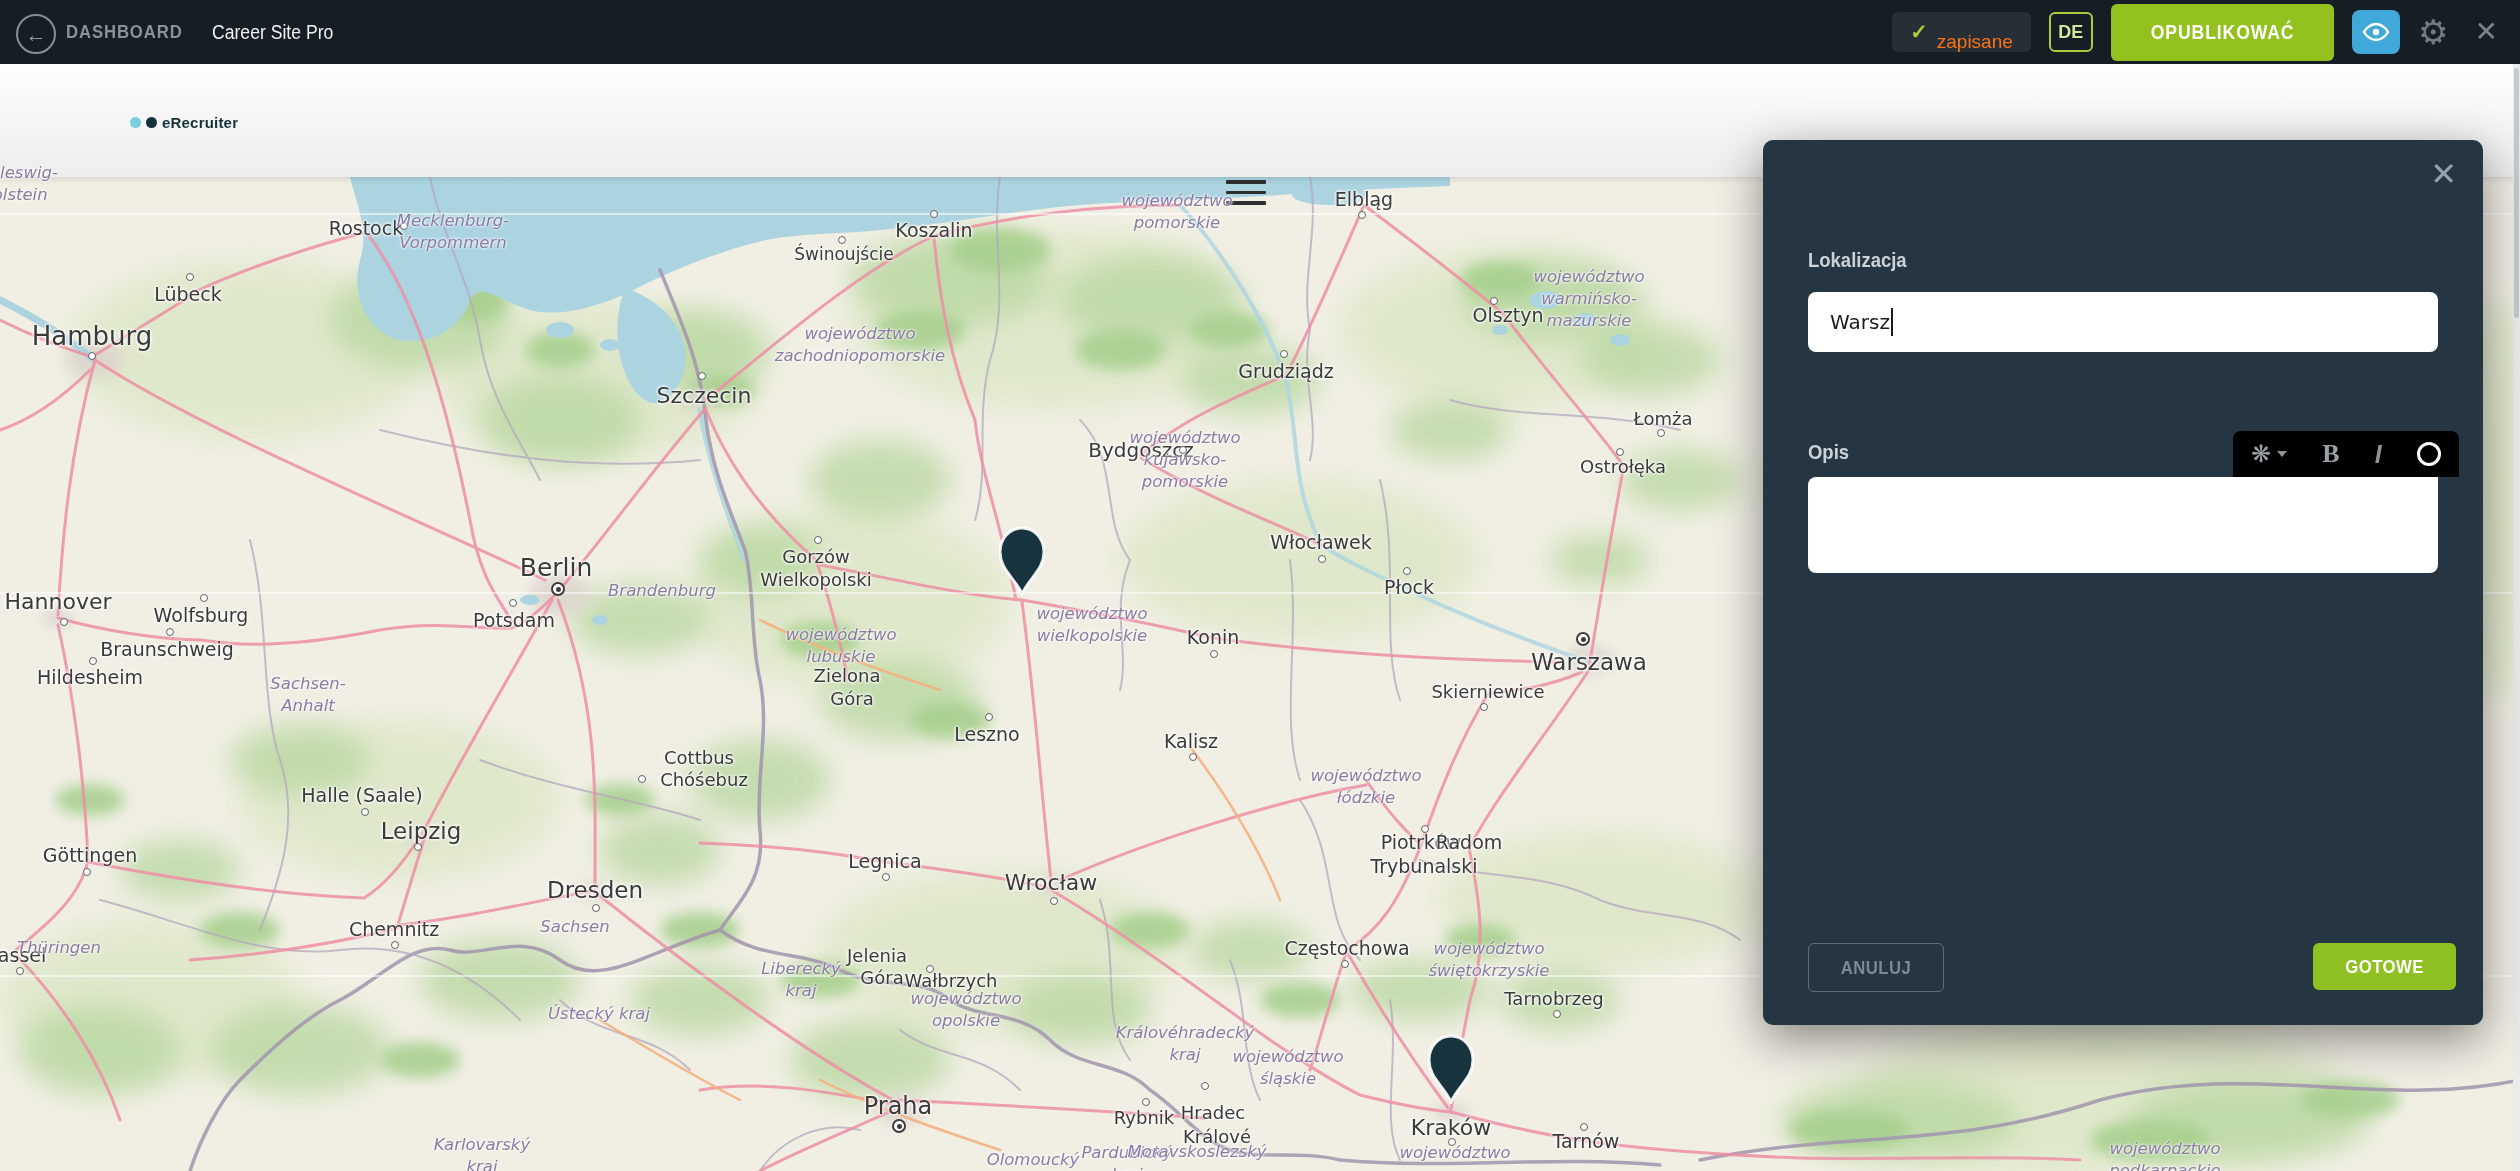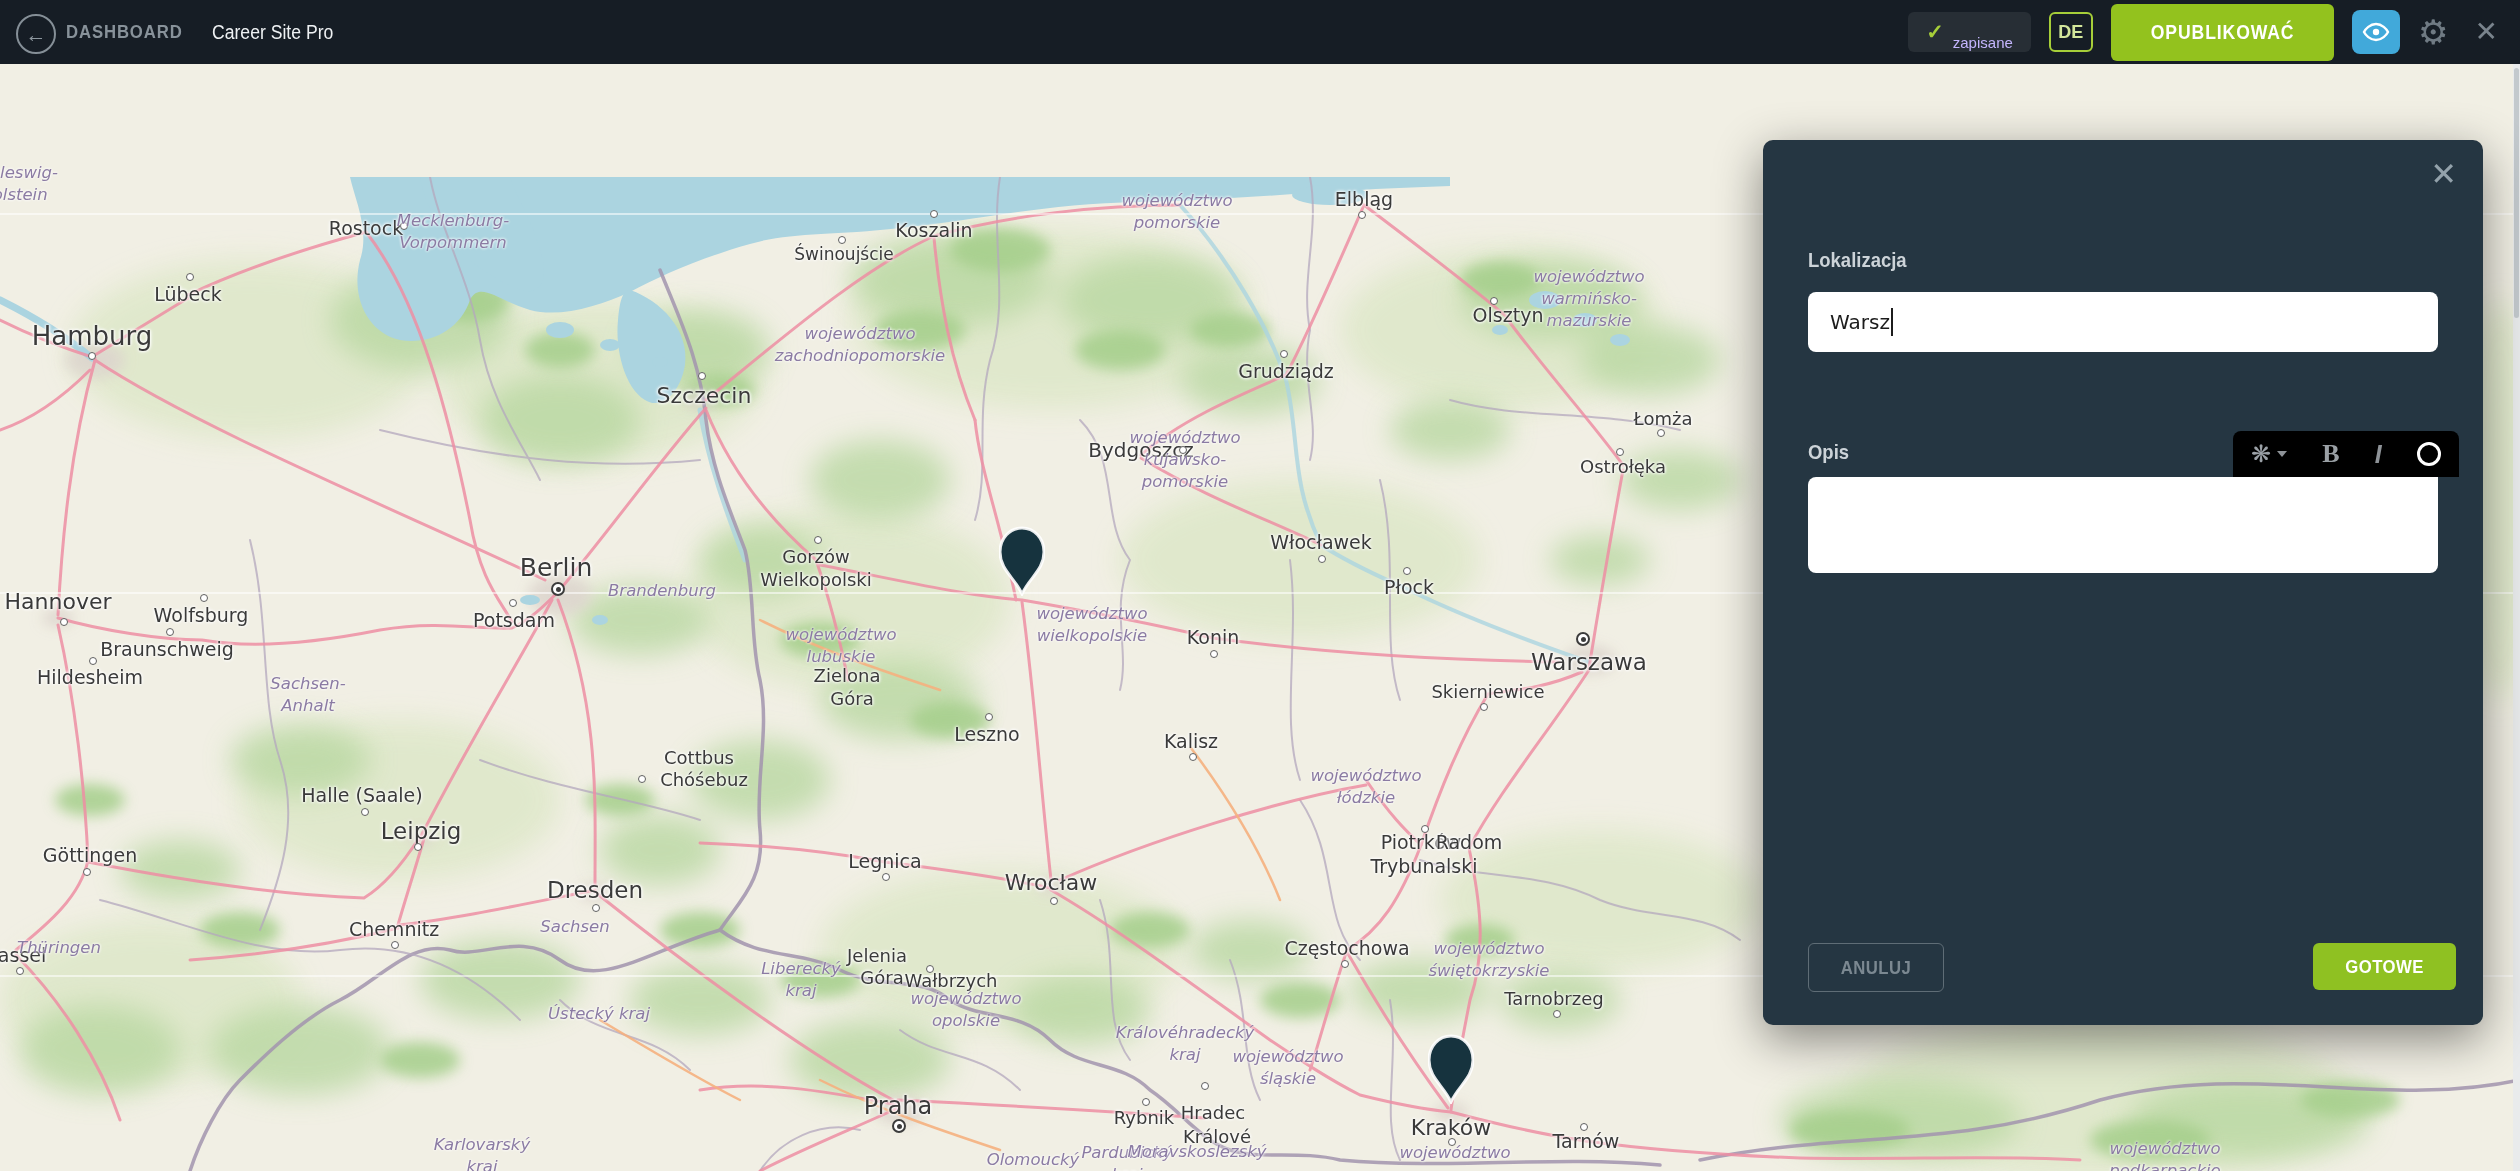--- a/index.html
+++ b/index.html
@@ -12,21 +12,21 @@
   .back-btn{position:absolute;left:16px;top:14px;width:36px;height:36px;border:2.5px solid #858f97;border-radius:50%;color:#8d979f;
     display:flex;align-items:center;justify-content:center;font-size:21px;line-height:1;cursor:pointer;}
   .dash-label{position:absolute;left:66px;top:0;height:64px;display:flex;align-items:center;color:#88929a;font-weight:bold;font-size:19px;letter-spacing:1px;cursor:pointer;}
   .proj-title{position:absolute;left:212px;top:0;height:64px;display:flex;align-items:center;color:#eef1f3;font-size:20px;}
   #tabs{position:absolute;left:1020px;top:0;height:64px;display:flex;align-items:center;gap:54px;}
   .tab{color:#79838c;font-weight:bold;font-size:20px;letter-spacing:.5px;cursor:pointer;}
   .tab.active{color:#a9d53e;background:#07090d;border:2px solid #2b3844;border-radius:8px;padding:9px 22px;}
   #topbar-right{position:absolute;right:14px;top:0;height:64px;display:flex;align-items:center;gap:18px;}
   .saved-chip{display:flex;align-items:center;gap:9px;background:#272e35;border-radius:6px;height:40px;padding:0 18px;}
   .saved-chip .chk{color:#a6ce39;font-size:21px;font-weight:bold;}
-  .saved-chip .txt{color:#c4b5fd;font-size:15px;margin-top:20px;}
+  .saved-chip .txt{color:#f97316;font-size:19px;margin-top:20px;}
   .lang-top{border:2px solid #a6ce39;border-radius:6px;color:#d3e69b;font-weight:bold;font-size:18px;height:36px;min-width:40px;
     display:flex;align-items:center;justify-content:center;cursor:pointer;}
   .publish-btn{background:#93c21e;border-radius:6px;height:57px;padding:0 30px;display:flex;align-items:center;justify-content:center;
     color:#fff;font-weight:bold;font-size:20px;letter-spacing:1px;cursor:pointer;}
   .eye-btn{background:#41a9da;border-radius:8px;width:48px;height:44px;display:flex;align-items:center;justify-content:center;cursor:pointer;}
   .gear{color:#6f7a83;font-size:34px;cursor:pointer;line-height:1;}
   .top-close{color:#79838c;font-size:28px;cursor:pointer;line-height:1;padding:0 8px;}
 
   
   #siteheader{position:absolute;left:0;top:64px;width:2520px;height:113px;background:linear-gradient(#fefefe,#ededee);z-index:20;box-shadow:0 2px 6px rgba(0,0,0,.12);}
@@ -487,20 +487,38 @@
         </svg></div>
       <div class="pin" style="left: 1451px; top: 1108px;"><svg width="46" height="70" viewBox="-23 -70 46 70">
           <path d="M0,-2 C-7,-18 -22,-26 -22,-44 C-22,-58 -12,-68 0,-68 C12,-68 22,-58 22,-44 C22,-26 7,-18 0,-2 Z" fill="#16333e" stroke="rgba(255,255,255,.9)" stroke-width="3"></path>
         </svg></div>
     </div>
 
   <div id="scrollbar">
       <div class="thumb"></div>
     </div>
 
+  <div id="siteheader">
+    <div class="logo">
+      <span class="d1"></span>
+      <span class="d2"></span>
+      <span class="lt">eRecruiter</span>
+    </div>
+    <div class="burger">
+        <div></div>
+        <div></div>
+        <div></div>
+      </div>
+    <div class="alljobs-btn">
+        <span>Wszystkie oferty pracy</span>
+      </div>
+    <div class="lang-site">
+        <span>DE</span>
+      </div>
+  </div>
 
   <div id="topbar">
     <div class="back-btn">
         <span>←</span>
       </div>
     <div class="dash-label">
         <span class="condL">DASHBOARD</span>
       </div>
     <div class="proj-title">
         <span class="condL">Career Site Pro</span>

